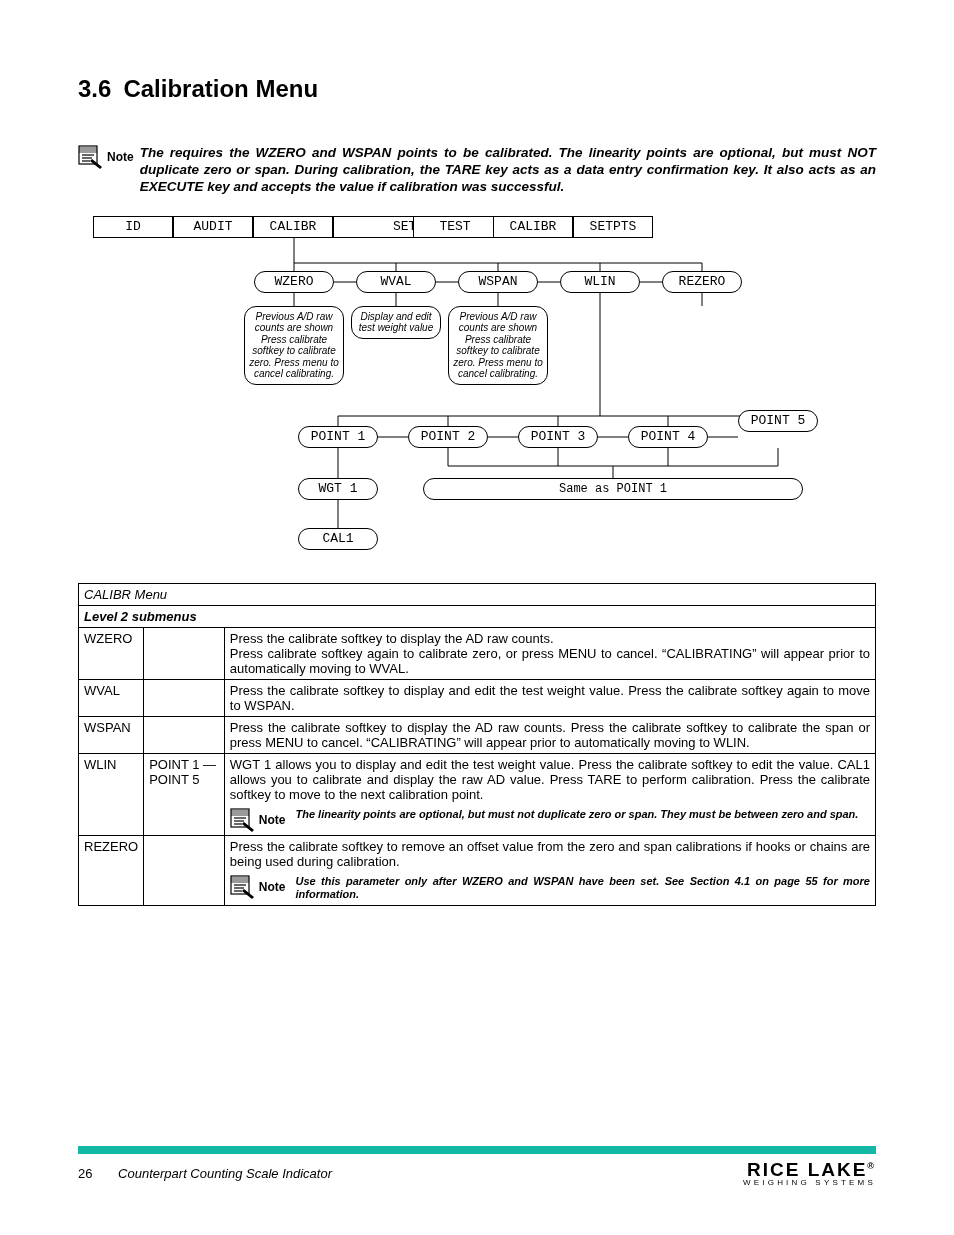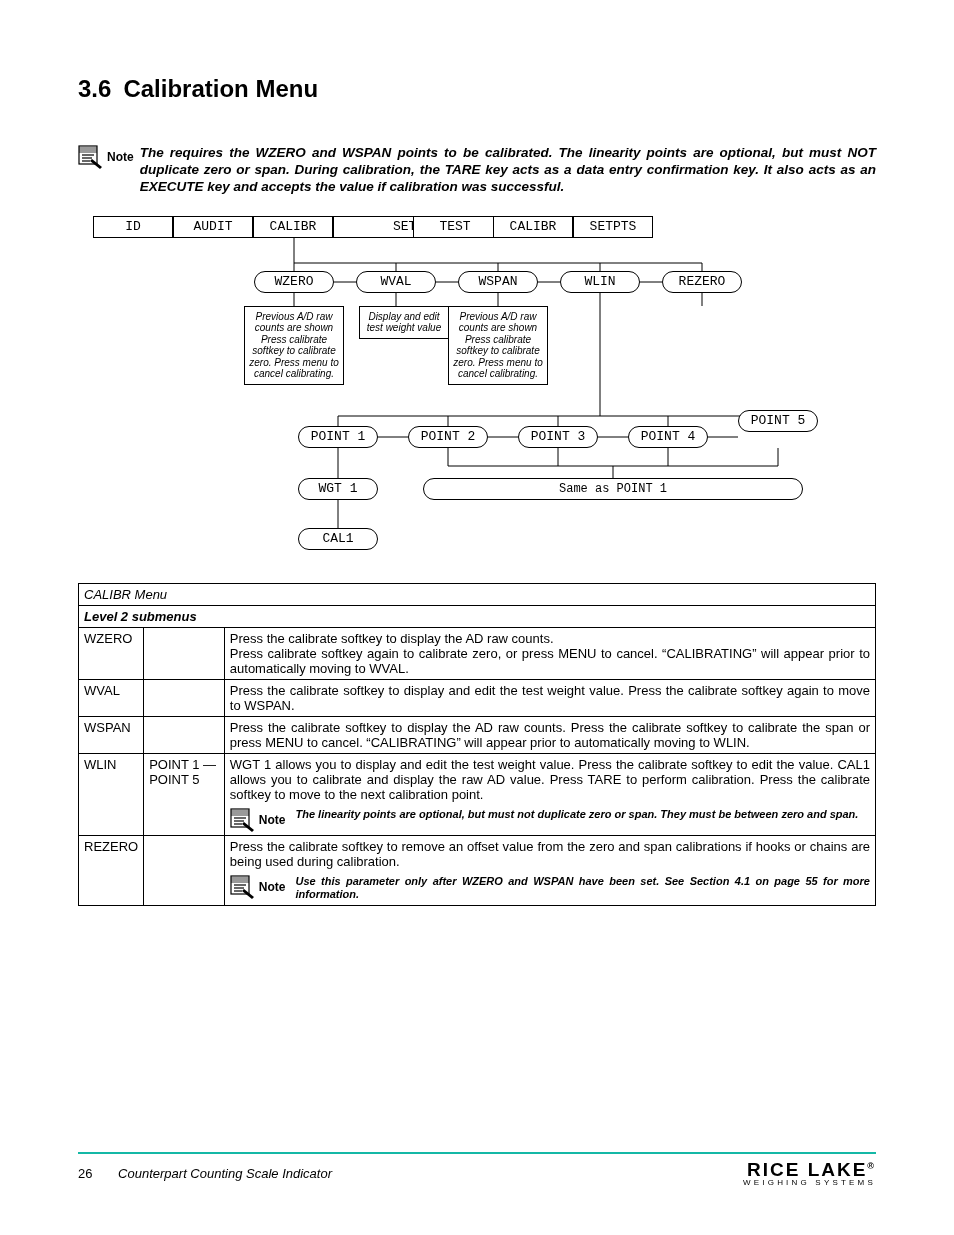--- a/index.html
+++ b/index.html
@@ -64,21 +64,21 @@
     display: flex;
     align-items: center;
     justify-content: center;
     box-sizing: border-box;
   }
   .top-tab { height: 22px; font-size: 13px; }
   .sub-tab { height: 22px; border-radius: 11px; font-size: 13px; }
   .caption {
     position: absolute;
     border: 1px solid #000;
-    border-radius: 0;
+    border-radius: 12px;
     font-size: 10px;
     font-style: italic;
     text-align: center;
     line-height: 1.15;
     padding: 4px 2px;
     box-sizing: border-box;
   }
 
   
   table.param-table {
@@ -128,21 +128,21 @@
     text-align: justify;
     line-height: 1.25;
   }
 
   
   .footer {
     position: absolute;
     left: 78px;
     right: 78px;
     bottom: 48px;
-    border-top: 2px solid #14b8a6;
+    border-top: 8px solid #14b8a6;
     padding-top: 6px;
     display: flex;
     align-items: center;
     justify-content: space-between;
   }
   .footer .left {
     font-size: 13px;
     font-style: italic;
   }
   .footer .left .pnum {
@@ -269,21 +269,21 @@
       <span>WSPAN</span>
     </div>
   <div class="dbox sub-tab" style="left:482px; top:55px; width:80px;">
       <span>WLIN</span>
     </div>
   <div class="dbox sub-tab" style="left:584px; top:55px; width:80px;">
       <span>REZERO</span>
     </div>
 
   <div class="caption" style="left:166px; top:90px; width:100px;"><span>Previous A/D raw counts are shown Press calibrate softkey to calibrate zero. Press menu to cancel calibrating.</span></div>
-  <div class="caption" style="left:273px; top:90px; width:90px;margin-left:8px;"><span>Display and edit test weight value</span></div>
+  <div class="caption" style="left:273px; top:90px; width:90px;"><span>Display and edit test weight value</span></div>
   <div class="caption" style="left:370px; top:90px; width:100px;"><span>Previous A/D raw counts are shown Press calibrate softkey to calibrate zero. Press menu to cancel calibrating.</span></div>
 
   <div class="dbox sub-tab" style="left:220px; top:210px; width:80px;">
       <span>POINT 1</span>
     </div>
   <div class="dbox sub-tab" style="left:330px; top:210px; width:80px;">
       <span>POINT 2</span>
     </div>
   <div class="dbox sub-tab" style="left:440px; top:210px; width:80px;">
       <span>POINT 3</span>

